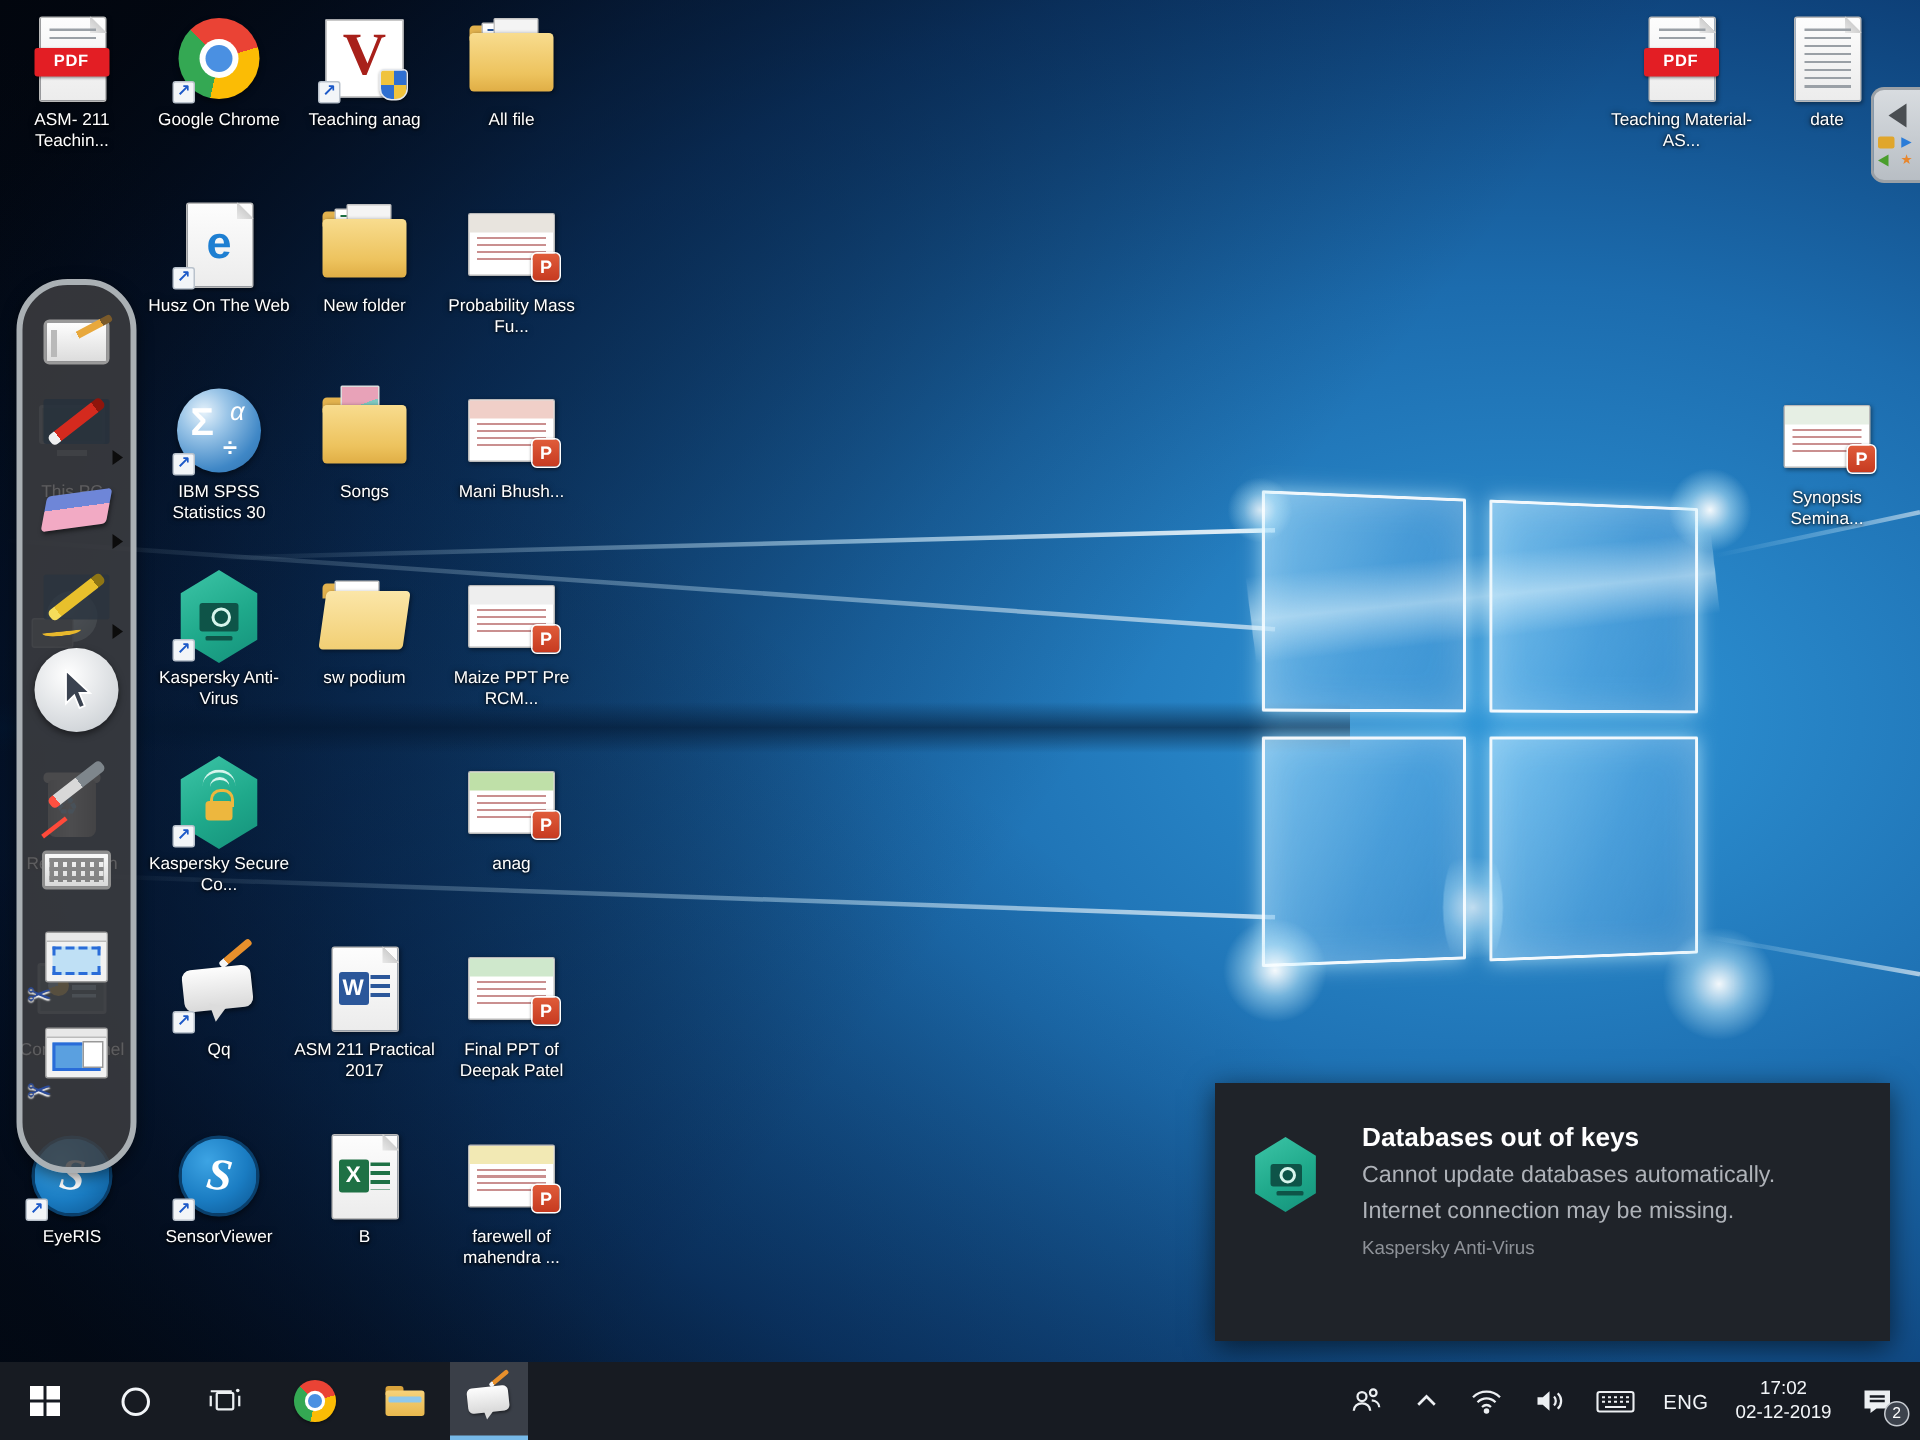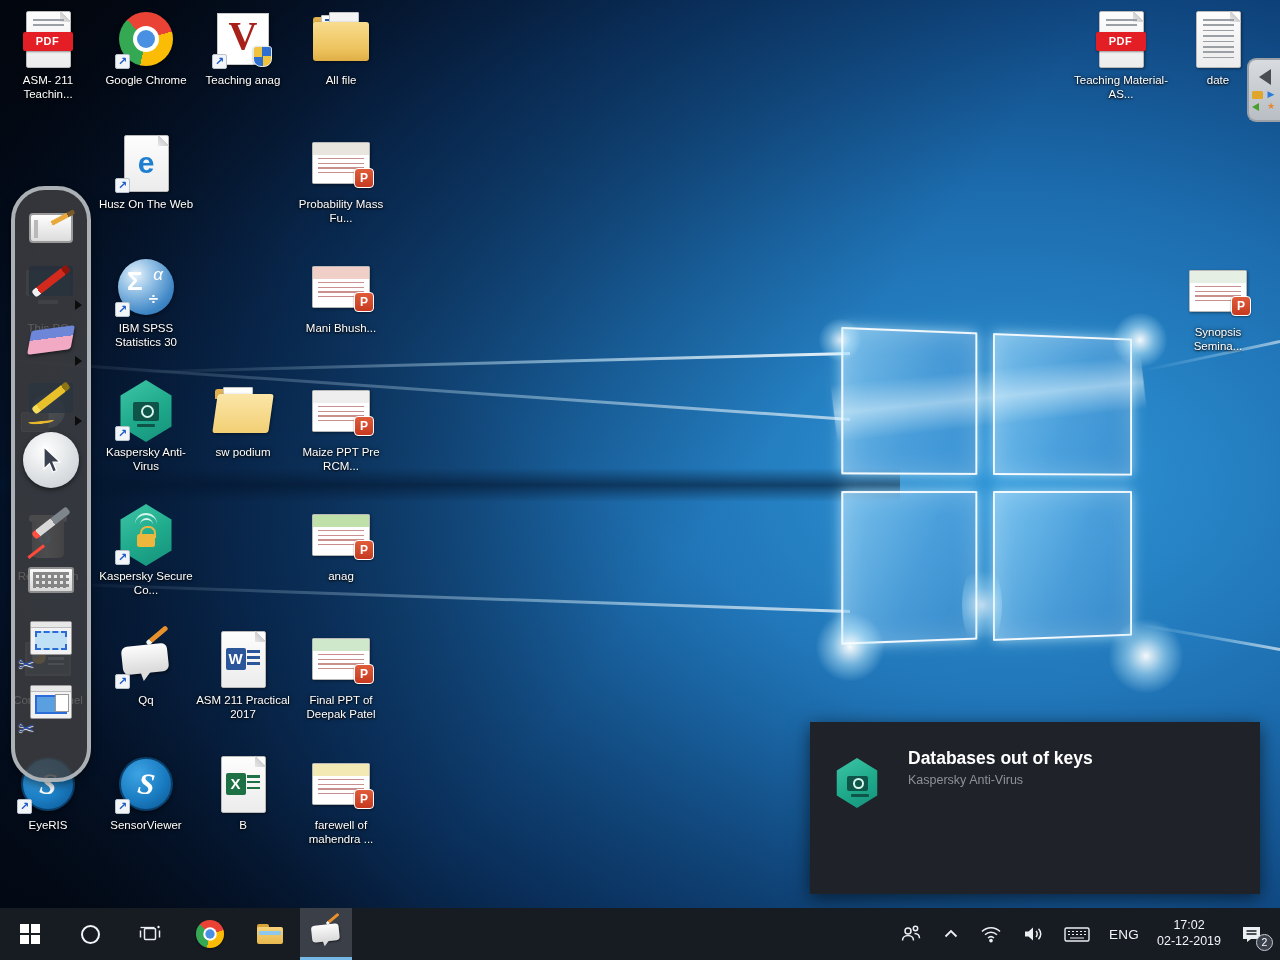--- a/index.html
+++ b/index.html
@@ -353,20 +353,35 @@
     <div class="dicon" style="left: 98px; top: 132px;">
       <div class="art">
         <div class="page">
           <div class="fold"></div>
           <div class="edge-e">e</div>
         </div>
         <div class="shortcut-arrow">↗</div>
       </div>
       <div class="lbl">Husz On The Web</div>
     </div>
+    <div class="dicon" style="left: 195px; top: 132px;">
+      <div class="art">
+        <div class="folder">
+          <div class="back"></div>
+          <div class="peek">
+            <div class="glines"></div>
+          </div>
+          <div class="peek2">
+            <div class="glines"></div>
+          </div>
+          <div class="body"></div>
+        </div>
+      </div>
+      <div class="lbl">New folder</div>
+    </div>
     <div class="dicon" style="left: 293px; top: 132px;">
       <div class="art">
         <div class="ppt-thumb">
           <div class="strip" style="background:#e8e4de"></div>
           <div class="content"></div>
           <div class="ppt-badge">P</div>
         </div>
       </div>
       <div class="lbl">Probability Mass Fu...</div>
     </div>
@@ -379,20 +394,30 @@
     <div class="dicon" style="left: 98px; top: 256px;">
       <div class="art">
         <div class="spss">
           <span class="sigma">Σ</span>
           <span class="alpha">α</span>
           <span class="div">÷</span>
         </div>
         <div class="shortcut-arrow">↗</div>
       </div>
       <div class="lbl">IBM SPSS Statistics 30</div>
+    </div>
+    <div class="dicon" style="left: 195px; top: 256px;">
+      <div class="art">
+        <div class="folder">
+          <div class="back"></div>
+          <div class="media"></div>
+          <div class="body"></div>
+        </div>
+      </div>
+      <div class="lbl">Songs</div>
     </div>
     <div class="dicon" style="left: 293px; top: 256px;">
       <div class="art">
         <div class="ppt-thumb">
           <div class="strip" style="background:#f0cfc8"></div>
           <div class="content"></div>
           <div class="ppt-badge">P</div>
         </div>
       </div>
       <div class="lbl">Mani Bhush...</div>
@@ -617,20 +642,21 @@
     <div class="mi" style="color:#e8862c">★</div>
   </div>
 </div>
 
 <div id="toast">
   <div class="hex">
       <div class="mon"></div>
     </div>
   <div class="txt">
     <h1>Databases out of keys</h1>
+    <p>Cannot update databases automatically. Internet connection may be missing.</p>
     <div class="src">Kaspersky Anti-Virus</div>
   </div>
 </div>
 
 <div id="taskbar">
   <div class="tb-left" id="tb-apps">
       <div class="tb-btn">
         <div class="start-grid">
           <i></i>
           <i></i>

